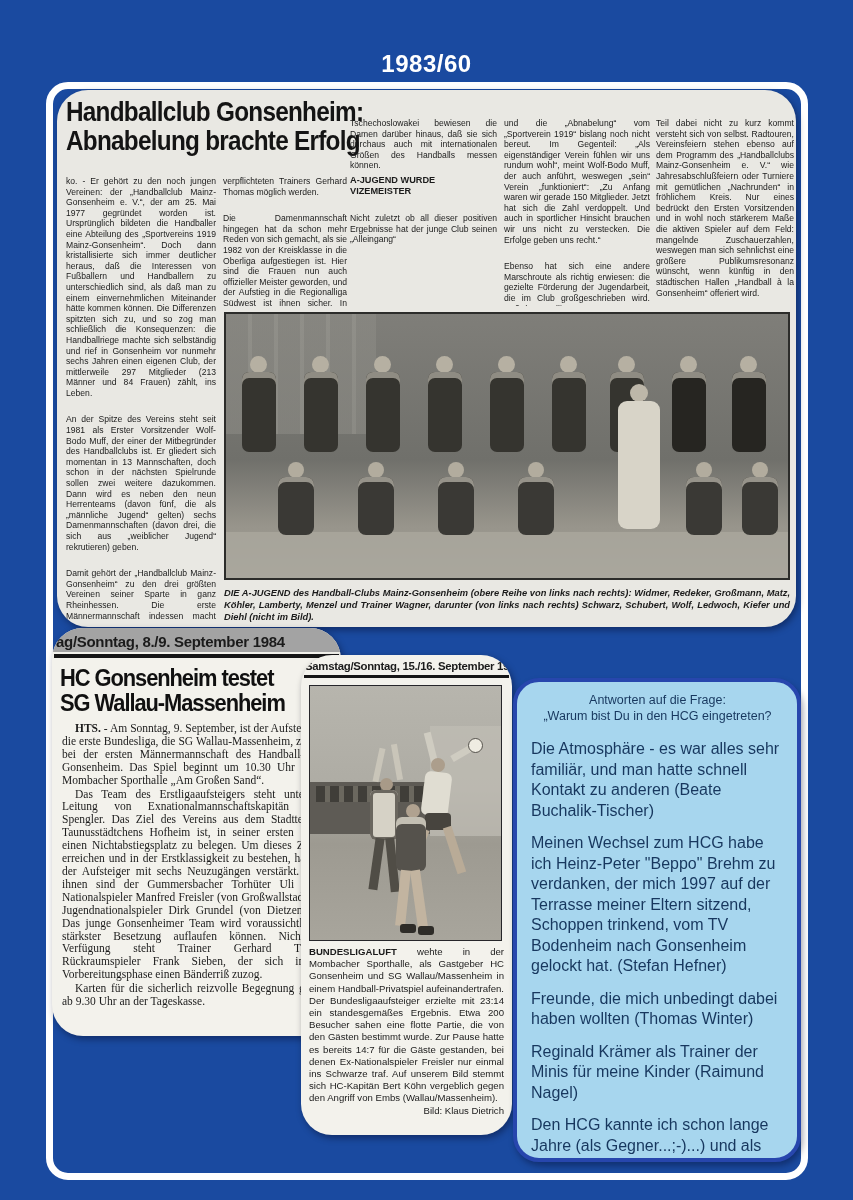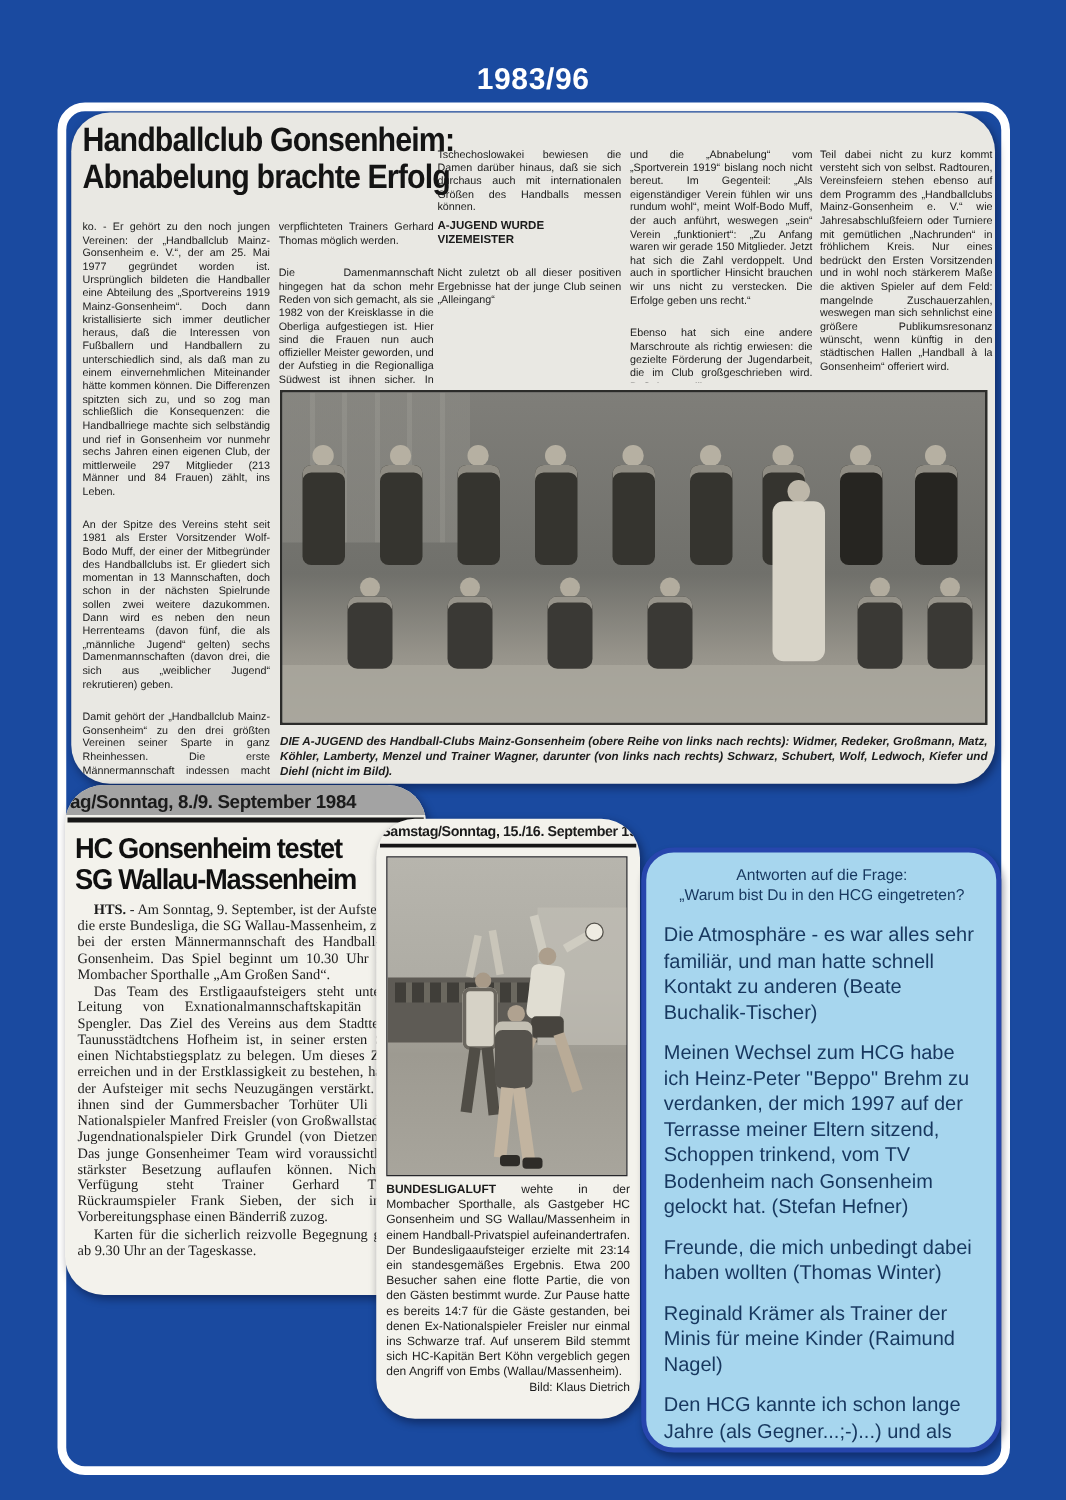--- a/index.html
+++ b/index.html
@@ -84,21 +84,21 @@
   }
   .answers-header{font-size:12.5px; line-height:16px;text-align:center;}
   .answer{font-size:16px; line-height:20.5px; margin-top:12px;}
   .answer:first-of-type{margin-top:15px;}
 
   .fig{position:absolute;}
 </style>
 </head>
 <body>
 
-<div class="season-title">1983/96</div>
+<div class="season-title">1983/60</div>
 
 <div class="frame"></div>
 
 <div class="paper clip-top">
   <div class="art-headline">
     <div>Handballclub Gonsenheim:</div>
     <div>Abnabelung brachte Erfolg</div>
   </div>
   <div class="col col-1">
     <p>ko. - Er gehört zu den noch jungen Vereinen: der „Handballclub Mainz-Gonsenheim e. V.“, der am 25. Mai 1977 gegründet worden ist. Ursprünglich bildeten die Handballer eine Abteilung des „Sportvereins 1919 Mainz-Gonsenheim“. Doch dann kristallisierte sich immer deutlicher heraus, daß die Interessen von Fußballern und Handballern zu unterschiedlich sind, als daß man zu einem einvernehmlichen Miteinander hätte kommen können. Die Differenzen spitzten sich zu, und so zog man schließlich die Konsequenzen: die Handballriege machte sich selbständig und rief in Gonsenheim vor nunmehr sechs Jahren einen eigenen Club, der mittlerweile 297 Mitglieder (213 Männer und 84 Frauen) zählt, ins Leben.</p>

